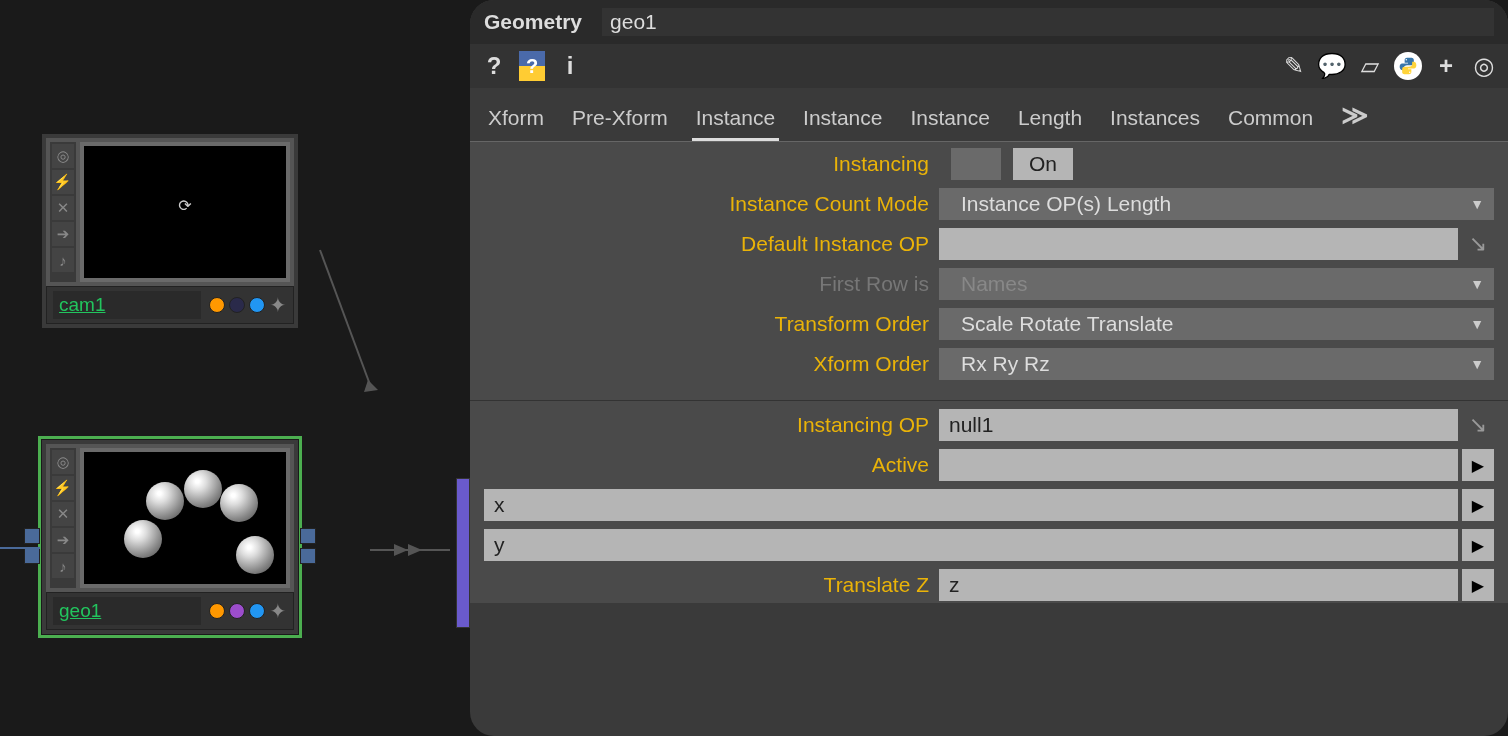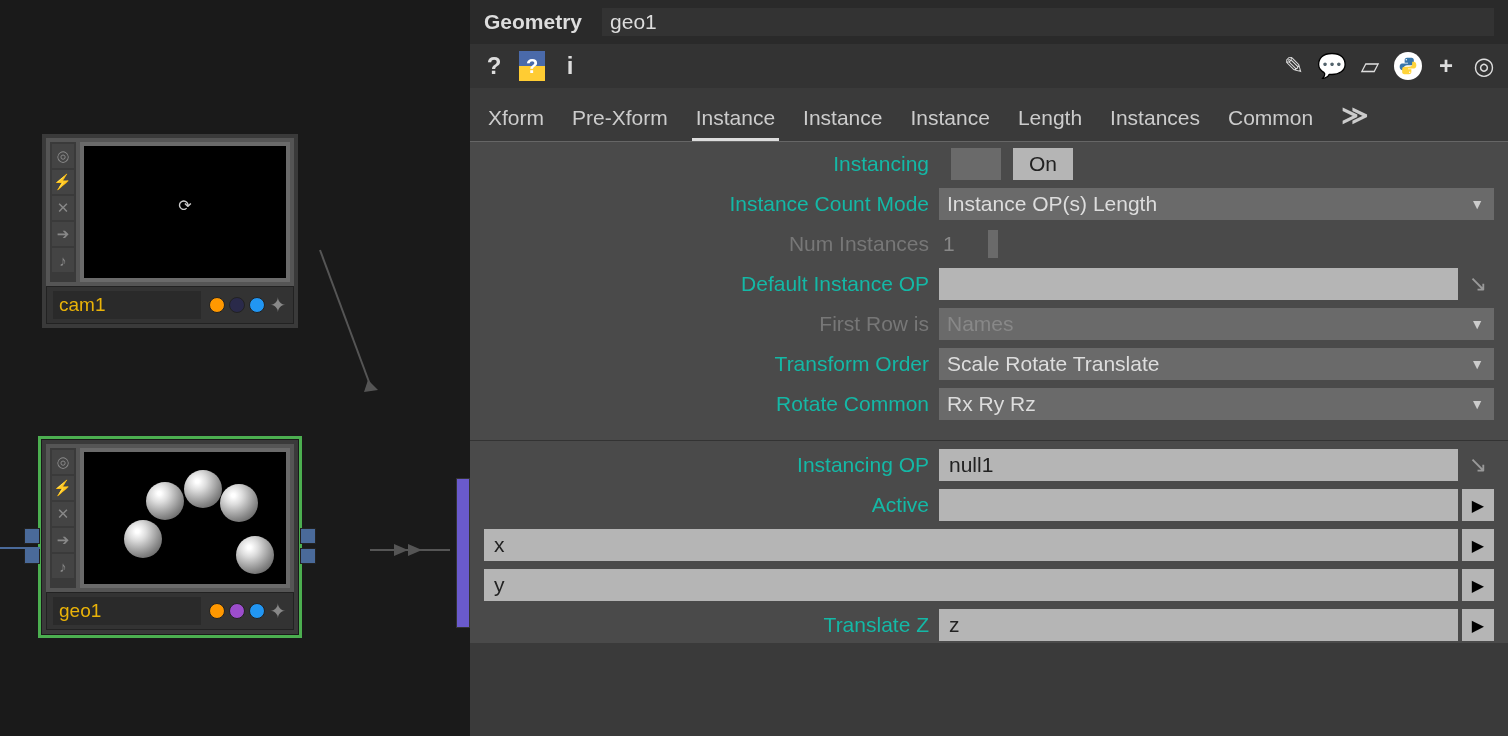--- a/index.html
+++ b/index.html
@@ -8,51 +8,51 @@
 .network-panel { width: 470px; height: 100%; background: #1a1a1a; position: relative; }
 
 .node { position: absolute; background: #3a3a3a; padding: 4px; }
 .node.selected { outline: 3px solid #4caf50; outline-offset: 1px; }
 .node-inner { background: #555; padding: 4px; }
 .node-content { display: flex; }
 .node-side-icons { display: flex; flex-direction: column; gap: 2px; margin-right: 4px; background: #3a3a3a; padding: 2px; }
 .side-icon { width: 22px; height: 24px; display: flex; align-items: center; justify-content: center; color: #888; font-size: 15px; background: #444; cursor: pointer; }
 .node-viewer { width: 210px; height: 140px; background: #000; border: 4px solid #6a6a6a; position: relative; }
 .node-footer { display: flex; align-items: center; background: #333; padding: 4px 6px; margin-top: 0px; border: 1px solid #222; }
-.node-name { flex: 1; color: #eab308; font-size: 19px; background: #2a2a2a; padding: 3px 6px; margin-right: 8px; }
+.node-name { flex: 1; color: #22c55e; font-size: 19px; background: #2a2a2a; padding: 3px 6px; margin-right: 8px; text-decoration: underline; }
 .node-flags { display: flex; gap: 4px; align-items: center; }
 .flag { width: 16px; height: 16px; border-radius: 50%; border: 1px solid #222; }
 .flag-orange { background: #ff9800; }
 .flag-dark { background: #2a2a4a; }
 .flag-blue { background: #2196f3; }
 .flag-purple { background: #9c4dcc; }
 .flag-plus { width: 18px; height: 18px; color: #888; font-size: 20px; display: flex; align-items: center; justify-content: center; }
 .node-port { position: absolute; width: 16px; height: 16px; background: #4a6a9a; border: 1px solid #222; }
 
-.param-panel { flex: 1; background: #3a3a3a; height: 100%; overflow: hidden; }
+.param-panel { flex: 1; background: #3a3a3a; height: 100%; overflow: hidden; border-radius: 24px; }
 .param-header { background: #2a2a2a; padding: 8px 14px; display: flex; align-items: center; }
 .param-header-label { color: #ddd; font-weight: bold; font-size: 21px; margin-right: 20px; }
 .param-header-name { color: #ddd; font-size: 21px; background: #333; padding: 2px 8px; flex: 1; }
 
 .param-toolbar { background: #333; padding: 6px 10px; display: flex; align-items: center; gap: 10px; }
 .toolbar-icon { width: 28px; height: 32px; display: flex; align-items: center; justify-content: center; color: #ddd; font-size: 24px; cursor: pointer; }
 .toolbar-spacer { flex: 1; }
 
 .param-tabs { display: flex; padding: 12px 14px 0; gap: 20px; border-bottom: 1px solid #666; }
 .param-tab { color: #ccc; font-size: 21px; padding: 6px 4px 8px; cursor: pointer; white-space: nowrap; }
 .param-tab.active { border-bottom: 3px solid #ddd; }
 .tabs-more { color: #ccc; font-size: 26px; padding: 0 4px; font-weight: bold; }
 
 .param-body { background: #4a4a4a; }
 .param-row { display: flex; align-items: center; padding: 6px 14px 2px; min-height: 38px; }
-.param-label { width: 455px; text-align: right; color: #14b8a6; font-size: 21px; padding-right: 10px; }
+.param-label { width: 455px; text-align: right; color: #eab308; font-size: 21px; padding-right: 10px; }
 .param-label.disabled { color: #777; }
 .param-value { flex: 1; display: flex; align-items: center; gap: 4px; }
 .param-input { background: #b5b5b5; border: none; padding: 5px 10px; font-size: 21px; color: #222; flex: 1; height: 32px; }
-.param-dropdown { background: #6a6a6a; color: #ddd; padding: 5px 8px; font-size: 21px; flex: 1; height: 32px; display: flex; align-items: center; position: relative; }
+.param-dropdown { background: #6a6a6a; color: #ddd; padding: 5px 22px; font-size: 21px; flex: 1; height: 32px; display: flex; align-items: center; position: relative; }
 .param-dropdown.disabled { color: #888; }
 .dropdown-arrow { position: absolute; right: 10px; color: #ccc; font-size: 14px; }
 .param-toggle { display: flex; height: 32px; }
 .toggle-opt { padding: 5px 16px; background: #6a6a6a; color: #ddd; font-size: 21px; display: flex; align-items: center; cursor: pointer; margin-left: 12px; }
 .toggle-opt.active { background: #b5b5b5; color: #222; }
 .param-slider { flex: 1; height: 32px; background: #4a4a4a; position: relative; display: flex; align-items: center; }
 .slider-handle { width: 10px; height: 28px; background: #6a6a6a; position: absolute; left: 15px; }
 .param-num { width: 30px; color: #888; font-size: 21px; padding-left: 4px; }
 .param-menu-btn { width: 32px; height: 32px; background: #b5b5b5; display: flex; align-items: center; justify-content: center; cursor: pointer; }
 .param-link-icon { width: 32px; height: 32px; color: #999; display: flex; align-items: center; justify-content: center; font-size: 22px; }
@@ -206,29 +206,20 @@
     <div class="param-row">
       <div class="param-label">Instance Count Mode</div>
       <div class="param-value">
         <div class="param-dropdown">
           <span>Instance OP(s) Length</span>
           <span class="dropdown-arrow">▼</span>
         </div>
       </div>
     </div>
 
-    <div class="param-row">
-      <div class="param-label disabled">Num Instances</div>
-      <div class="param-value">
-        <span class="param-num">1</span>
-        <div class="param-slider">
-          <div class="slider-handle"></div>
-        </div>
-      </div>
-    </div>
 
     <div class="param-row">
       <div class="param-label">Default Instance OP</div>
       <div class="param-value">
         <input class="param-input" value="" style="">
         <div class="param-link-icon">↘</div>
       </div>
     </div>
 
     <div class="param-row">
@@ -245,21 +236,21 @@
       <div class="param-label">Transform Order</div>
       <div class="param-value">
         <div class="param-dropdown">
           <span>Scale Rotate Translate</span>
           <span class="dropdown-arrow">▼</span>
         </div>
       </div>
     </div>
 
     <div class="param-row">
-      <div class="param-label">Rotate Common</div>
+      <div class="param-label">Xform Order</div>
       <div class="param-value">
         <div class="param-dropdown">
           <span>Rx Ry Rz</span>
           <span class="dropdown-arrow">▼</span>
         </div>
       </div>
     </div>
 
     <div class="param-section-gap"></div>
     <div class="param-divider"></div>

